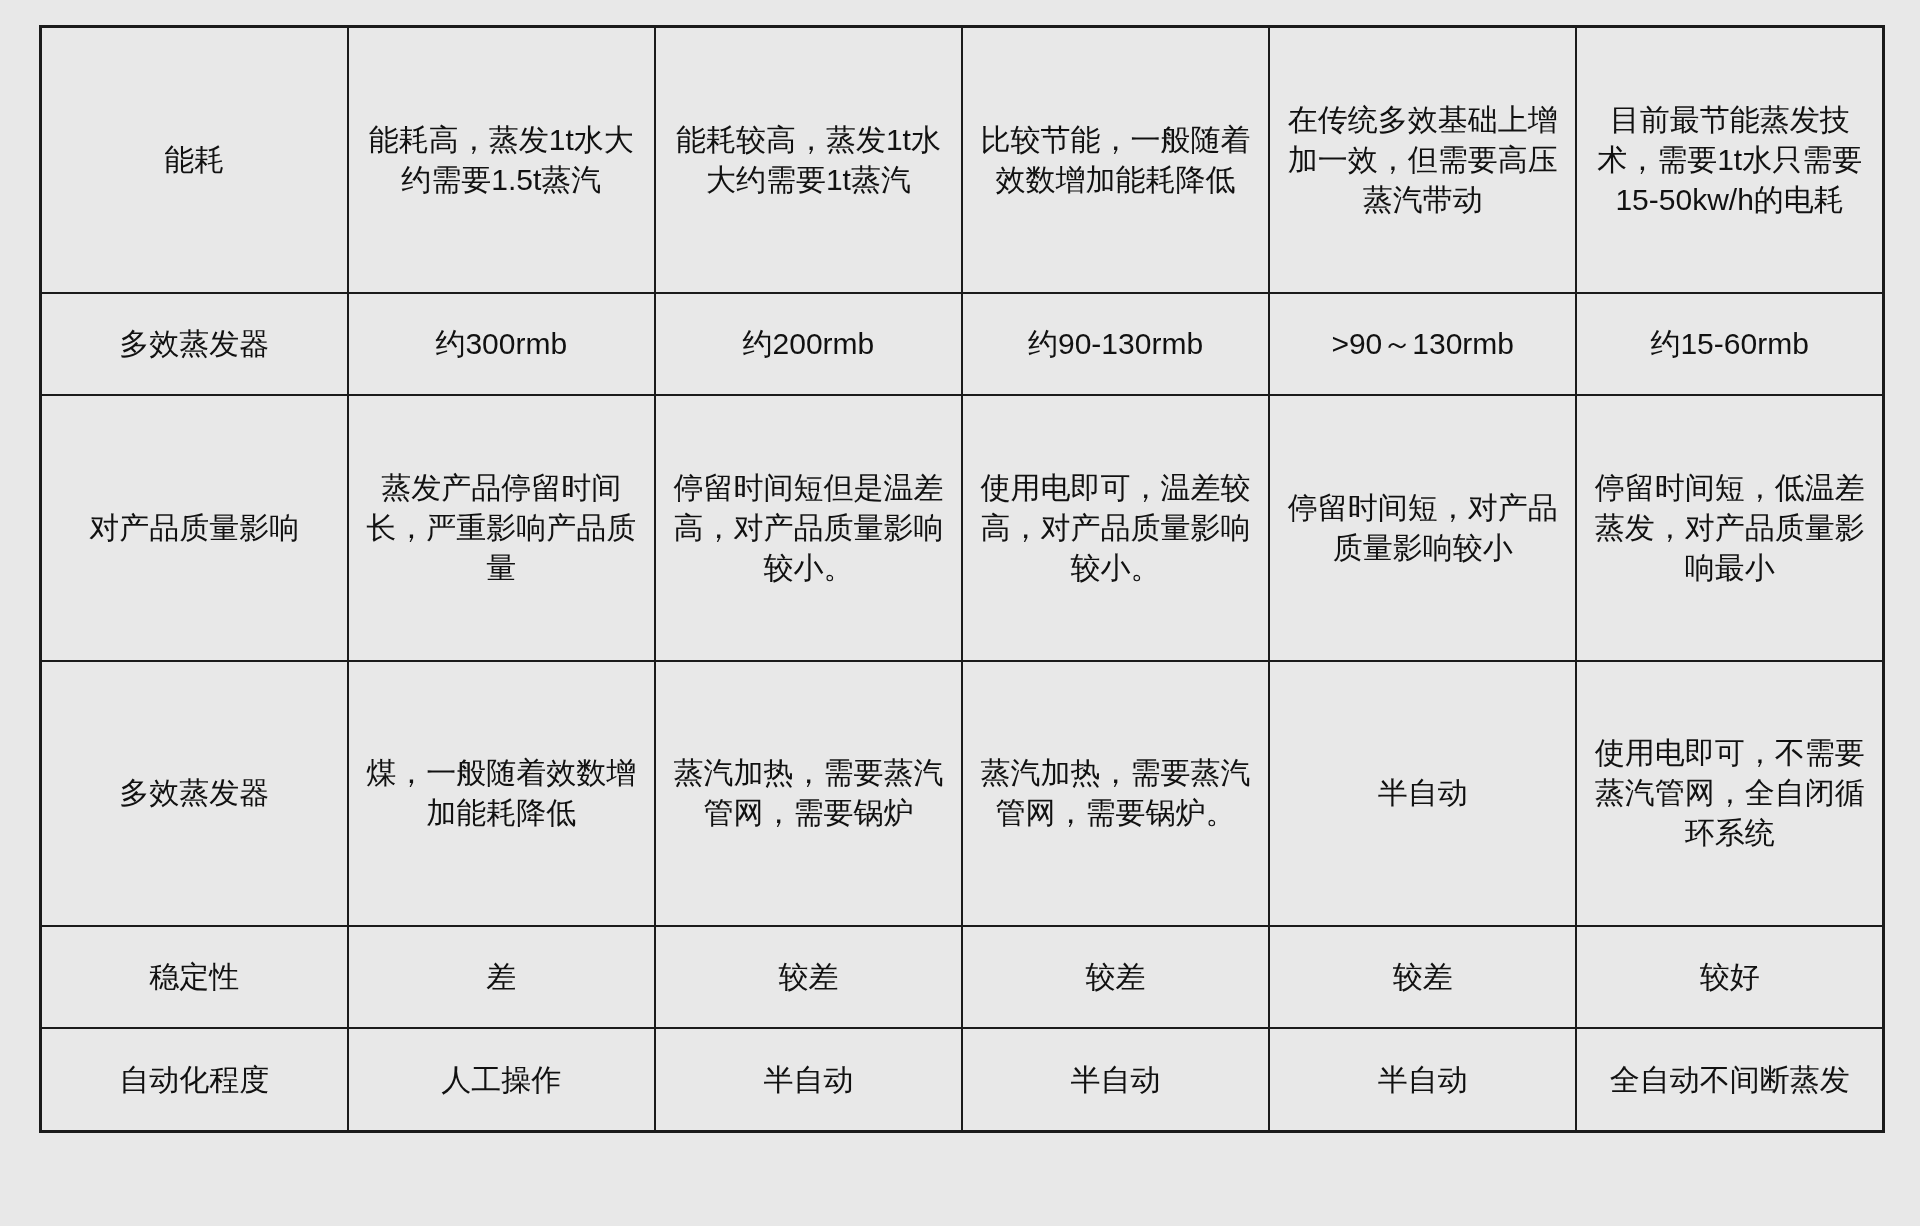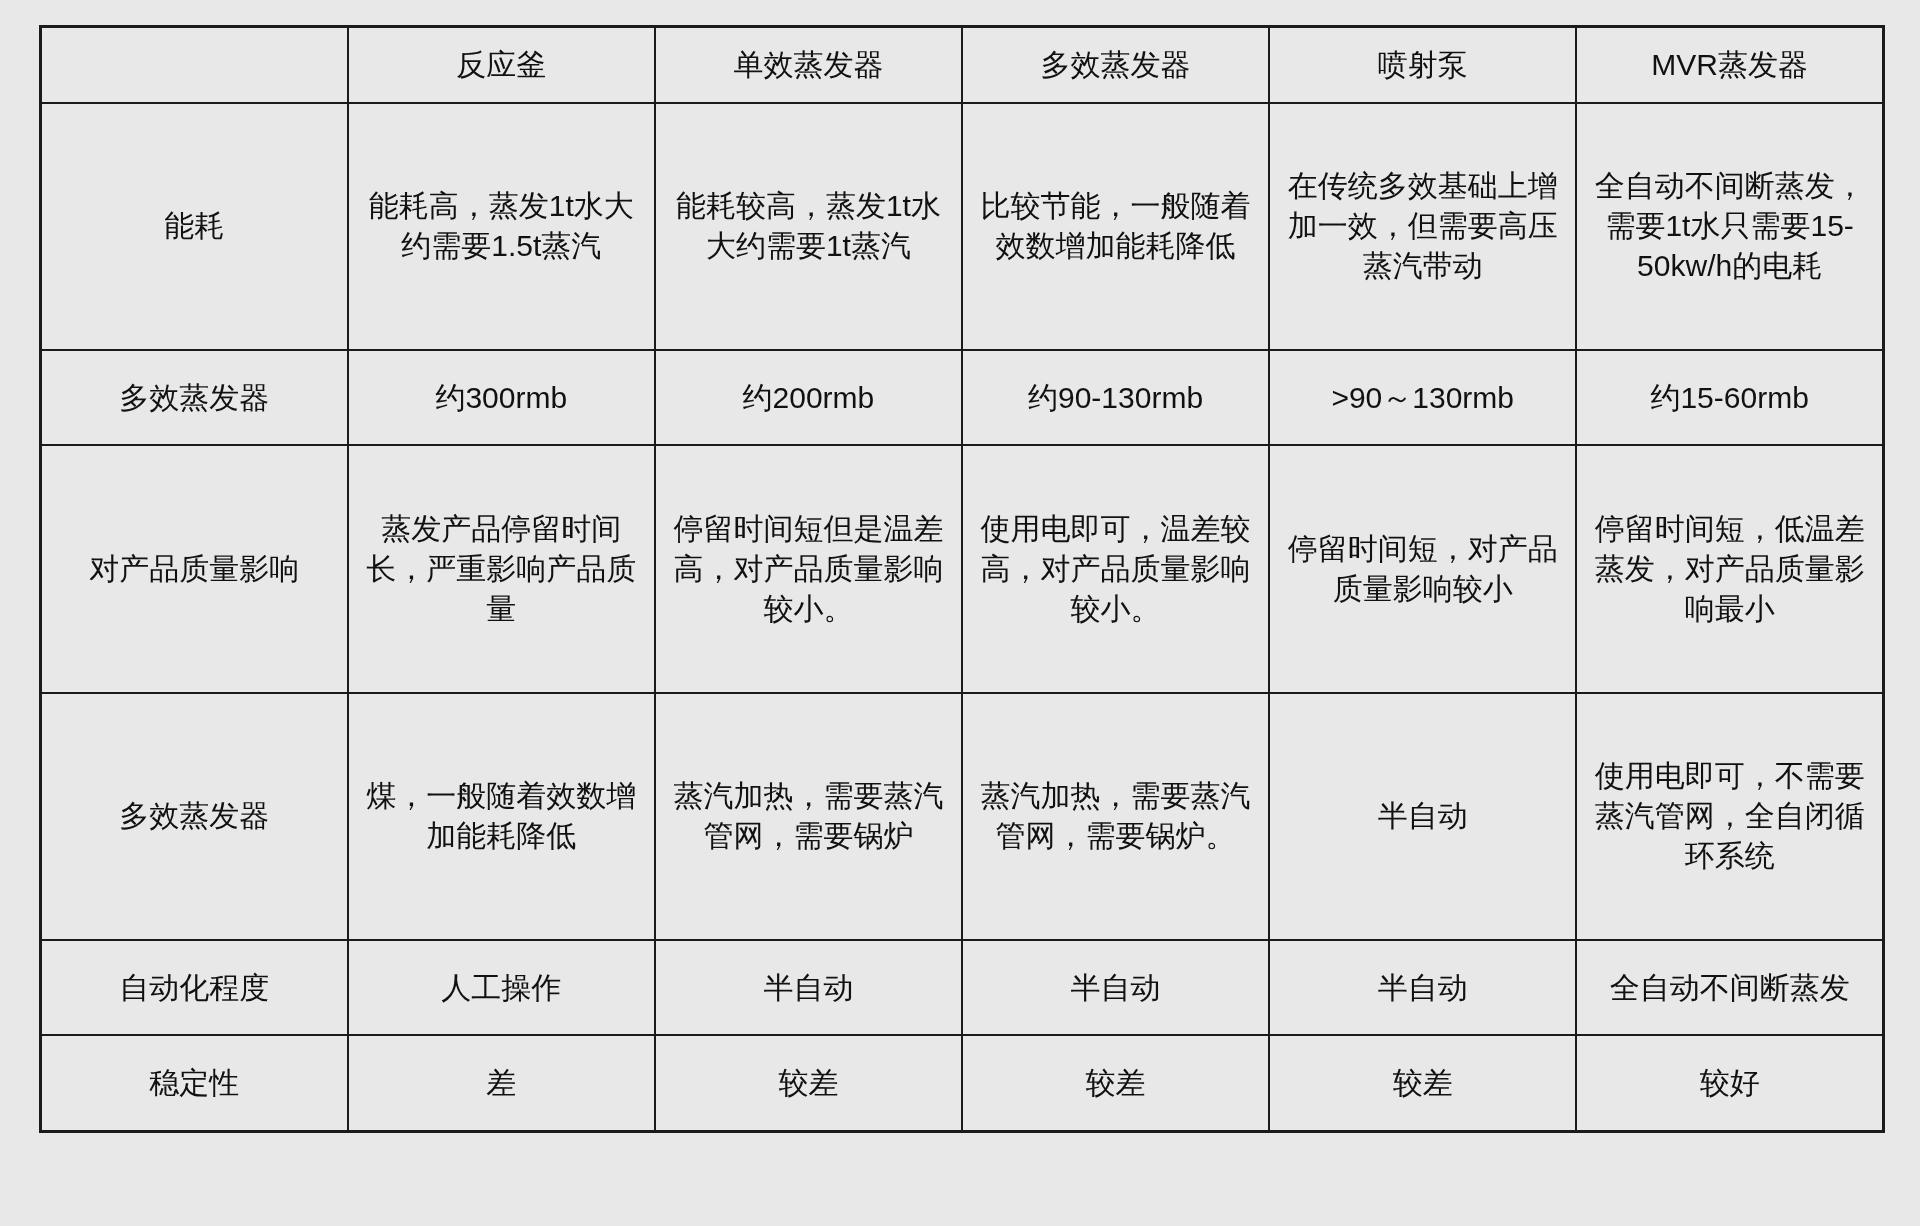--- a/index.html
+++ b/index.html
@@ -44,36 +44,28 @@
   tr.header-row td {
     font-size: 30px;
   }
 </style>
 </head>
 <body>
 
 <div class="canvas">
   <table class="cmp">
     <tbody>
-        <tr class="header-row">
-      <td></td>
-      <td>反应釜</td>
-      <td>单效蒸发器</td>
-      <td>多效蒸发器</td>
-      <td>喷射泵</td>
-      <td>MVR蒸发器</td>
-    </tr>
 
     <tr>
       <td>能耗</td>
       <td>能耗高，蒸发1t水大约需要1.5t蒸汽</td>
       <td>能耗较高，蒸发1t水大约需要1t蒸汽</td>
       <td>比较节能，一般随着效数增加能耗降低</td>
       <td>在传统多效基础上增加一效，但需要高压蒸汽带动</td>
-      <td>全自动不间断蒸发，需要1t水只需要15-50kw/h的电耗</td>
+      <td>目前最节能蒸发技术，需要1t水只需要15-50kw/h的电耗</td>
     </tr>
 
     <tr>
       <td>多效蒸发器</td>
       <td>约300rmb</td>
       <td>约200rmb</td>
       <td>约90-130rmb</td>
       <td>&gt;90～130rmb</td>
       <td>约15-60rmb</td>
     </tr>
@@ -91,31 +83,31 @@
     <tr>
       <td>多效蒸发器</td>
       <td>煤，一般随着效数增加能耗降低</td>
       <td>蒸汽加热，需要蒸汽管网，需要锅炉</td>
       <td>蒸汽加热，需要蒸汽管网，需要锅炉。</td>
       <td>半自动</td>
       <td>使用电即可，不需要蒸汽管网，全自闭循环系统</td>
     </tr>
 
     <tr>
+      <td>稳定性</td>
+      <td>差</td>
+      <td>较差</td>
+      <td>较差</td>
+      <td>较差</td>
+      <td>较好</td>
+    </tr>
+
+    <tr>
       <td>自动化程度</td>
       <td>人工操作</td>
       <td>半自动</td>
       <td>半自动</td>
       <td>半自动</td>
       <td>全自动不间断蒸发</td>
     </tr>
-
-    <tr>
-      <td>稳定性</td>
-      <td>差</td>
-      <td>较差</td>
-      <td>较差</td>
-      <td>较差</td>
-      <td>较好</td>
-    </tr>
   </tbody>
     </table>
 </div>
 
 </body></html>

